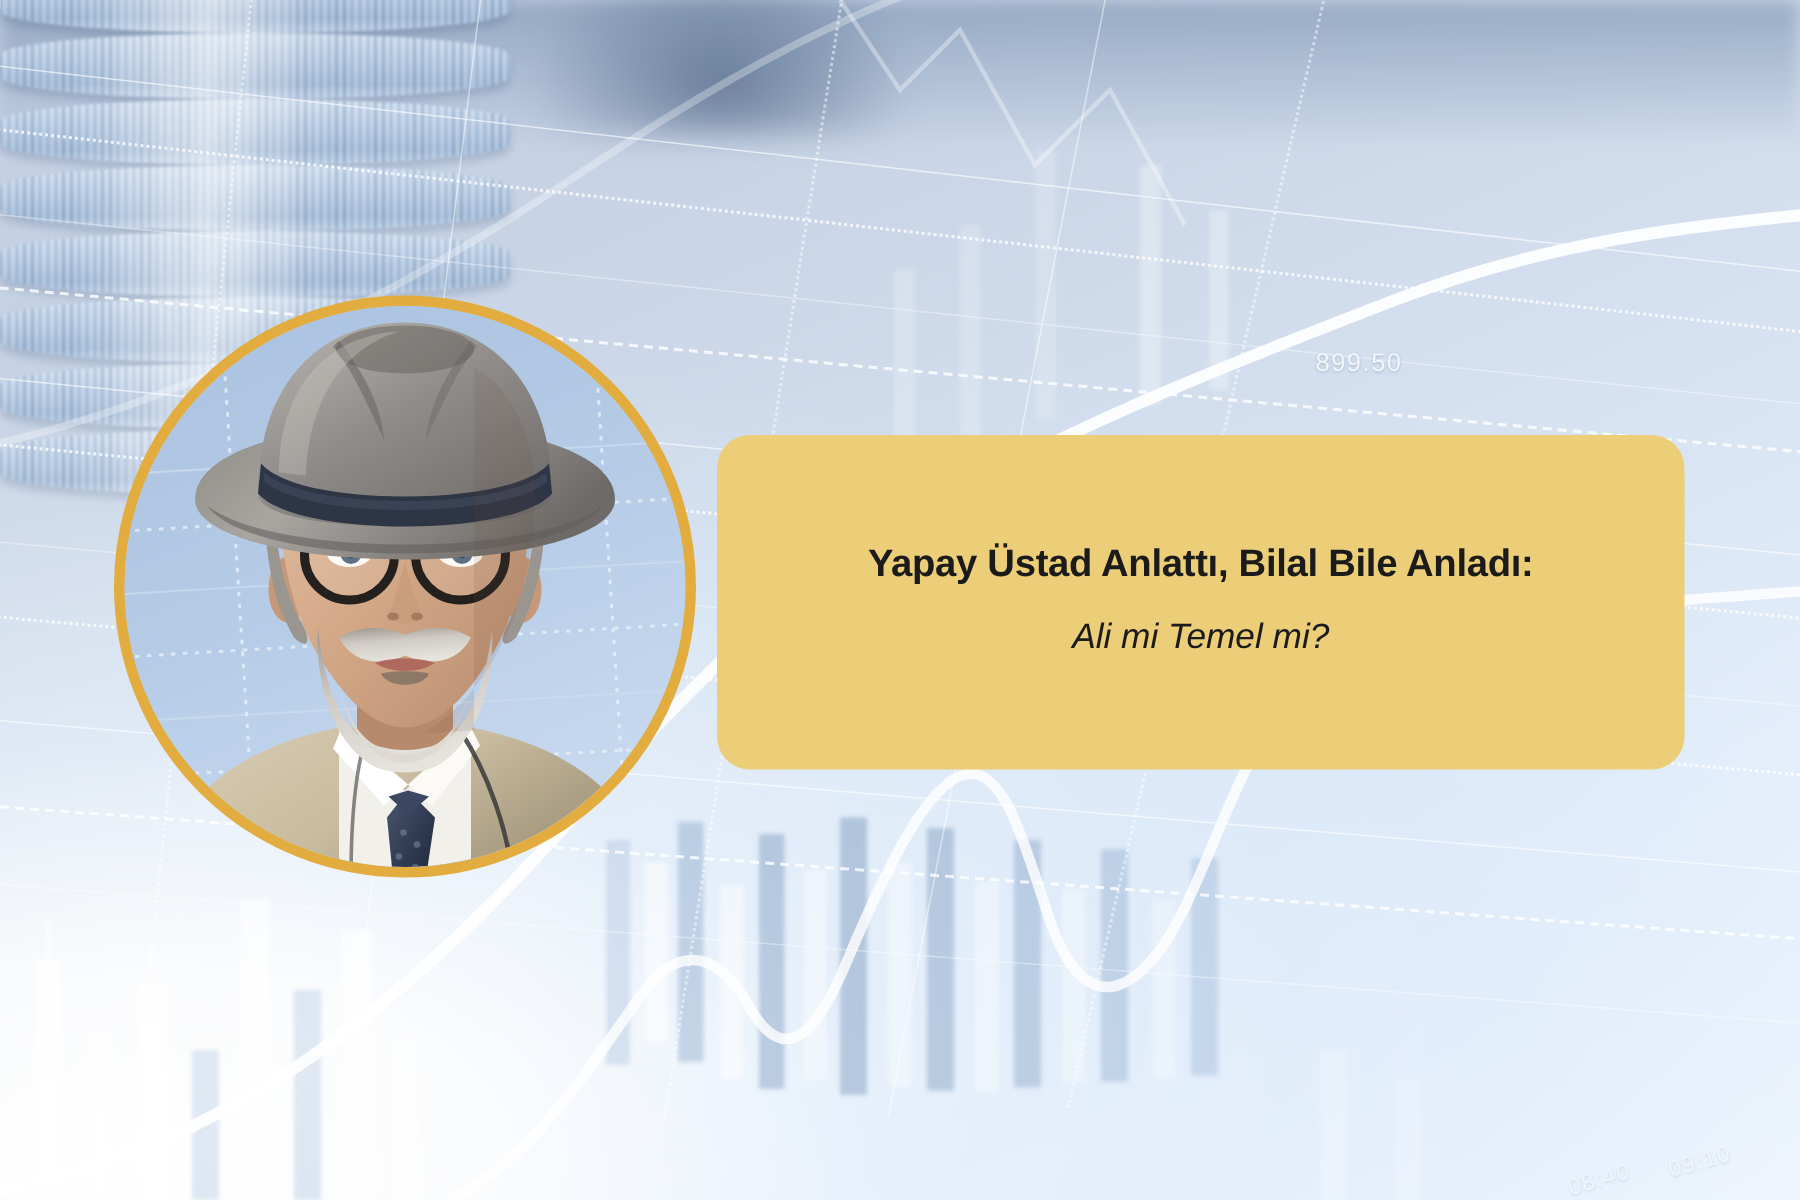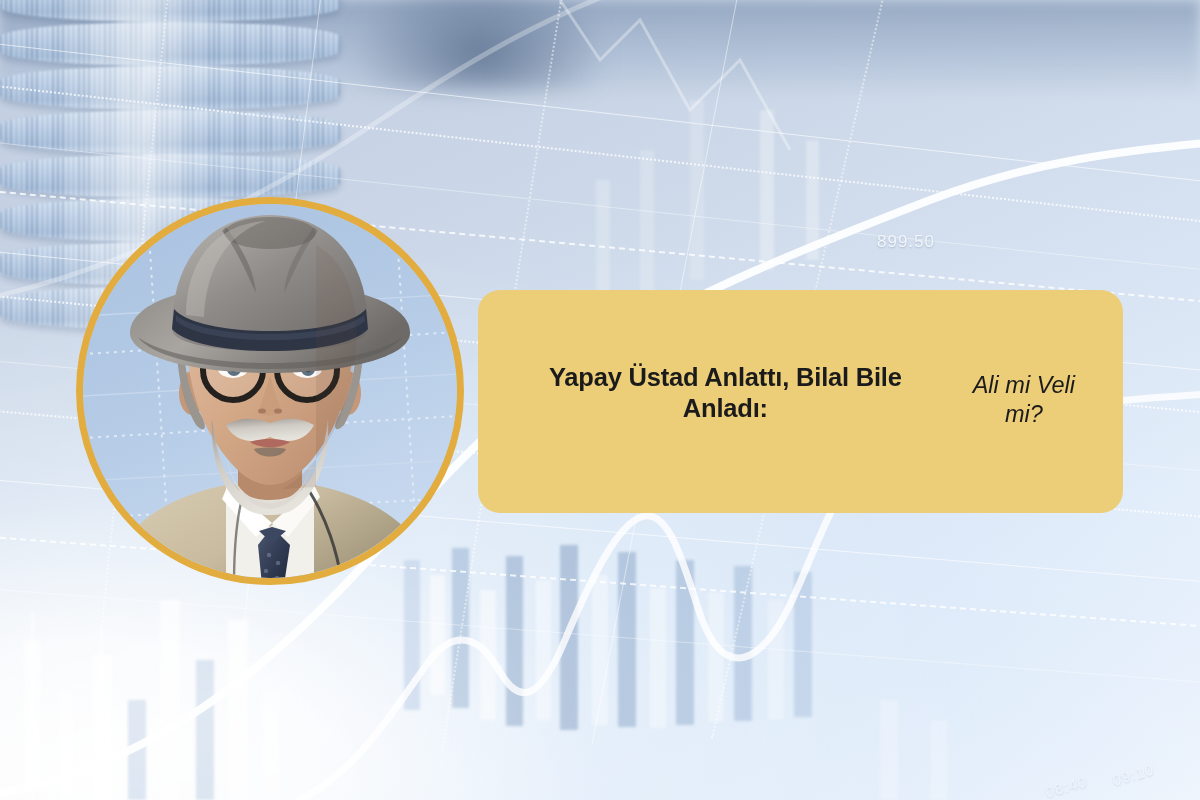--- a/index.html
+++ b/index.html
@@ -120,20 +120,21 @@
   }
 
   
   #title-card {
     position: absolute;
     left: 478px; top: 290px;
     width: 645px; height: 223px;
     background: #eccd78;
     border-radius: 22px;
     display: flex;
+    flex-direction: column;
     align-items: center;
     justify-content: center;
     padding: 14px 26px 18px;
     gap: 4px;
   }
   #card-line-1 {
     font-size: 25.5px;
     font-weight: bold;
     color: #1b1b1b;
     letter-spacing: -0.2px;
@@ -414,16 +415,16 @@
 
           <path d="M240 48 C 280 70 290 130 272 196 C 262 236 236 276 206 292 L 240 290 Z" fill="#6b4c37" opacity="0.12"></path>
           <rect x="0" y="0" width="388" height="388" fill="none"></rect>
         </g>
       </svg>
     </div>
   </div>
 
   <div id="title-card">
     <div id="card-line-1">Yapay Üstad Anlattı, Bilal Bile Anladı:</div>
-    <div id="card-line-3">Ali mi Veli mi?</div>
+    <div id="card-line-3">Ali mi Temel mi?</div>
   </div>
 
 </div>
 
 </body></html>

